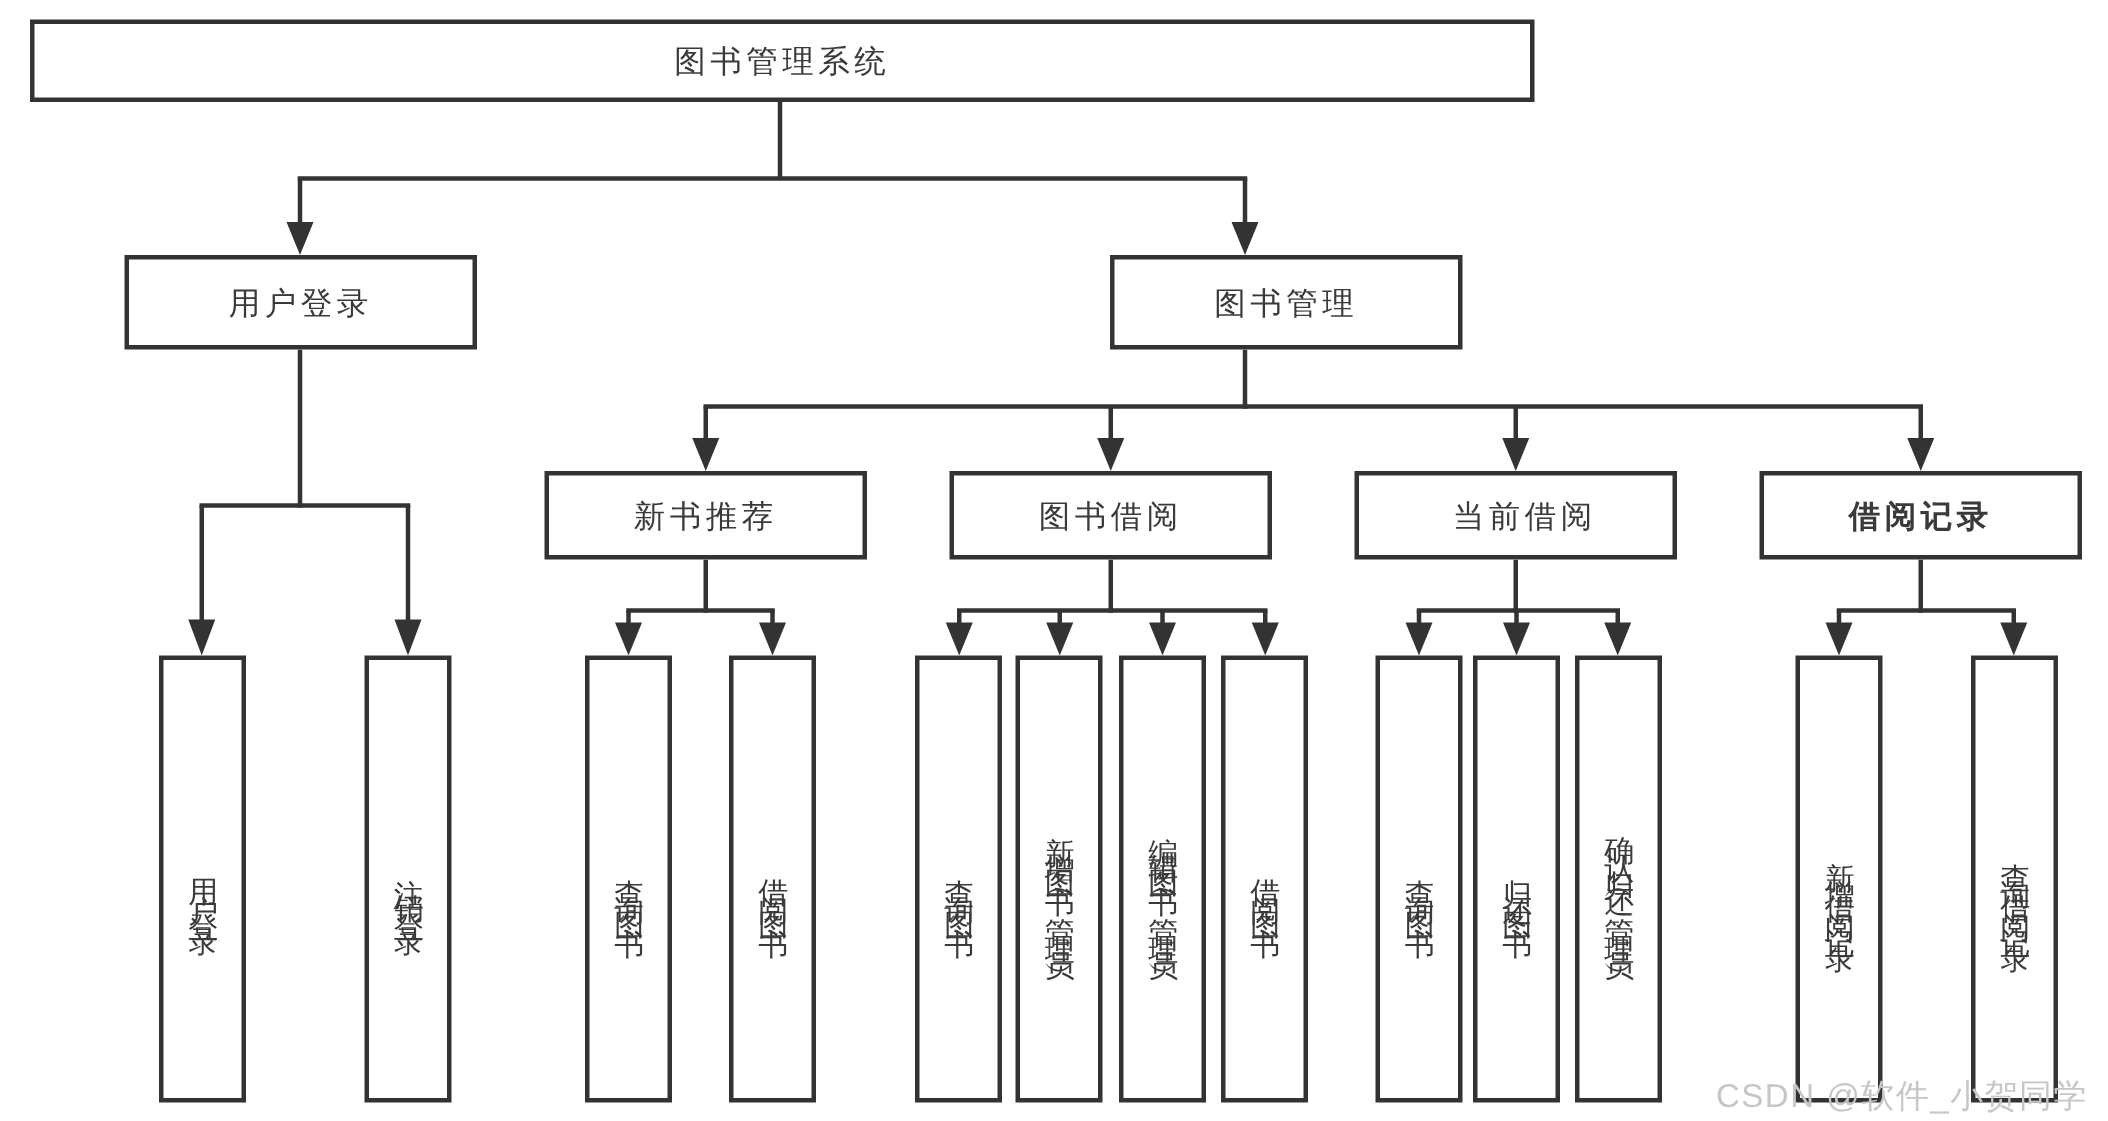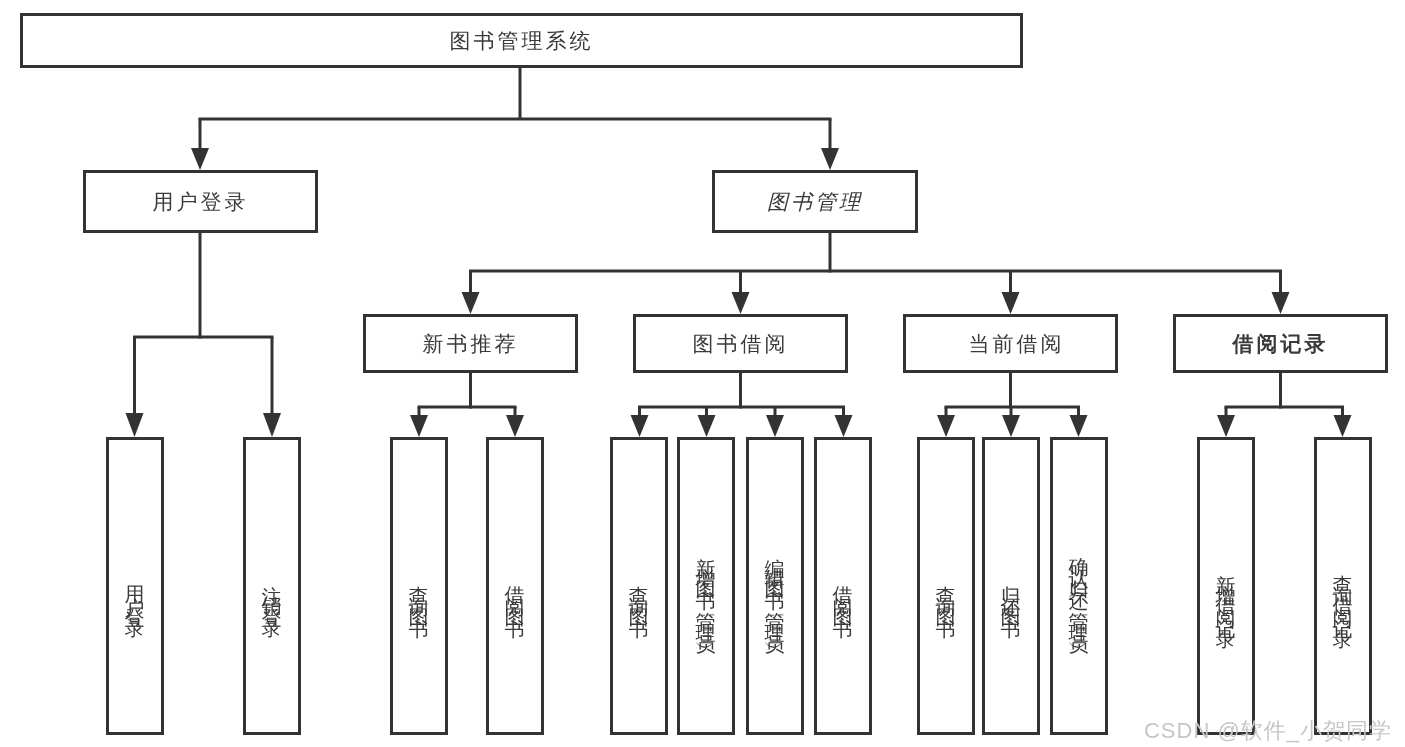--- a/index.html
+++ b/index.html
@@ -132,21 +132,21 @@
     </g>
   </svg>
 
   <div class="box" style="left:20px; top:13px; width:1003px; height:55px;">
     <span class="hlabel">图书管理系统</span>
   </div>
 
   <div class="box" style="left:83px; top:170px; width:235px; height:63px;">
     <span class="hlabel">用户登录</span>
   </div>
-  <div class="box" style="left:712px; top:170px; width:206px; height:63px;font-style:italic;">
+  <div class="box" style="left:740px; top:170px; width:235px; height:63px;">
     <span class="hlabel">图书管理</span>
   </div>
 
   <div class="box" style="left:363px; top:314px; width:215px; height:59px;">
     <span class="hlabel">新书推荐</span>
   </div>
   <div class="box" style="left:633px; top:314px; width:215px; height:59px;">
     <span class="hlabel">图书借阅</span>
   </div>
   <div class="box" style="left:903px; top:314px; width:215px; height:59px;padding-left:12px;">

